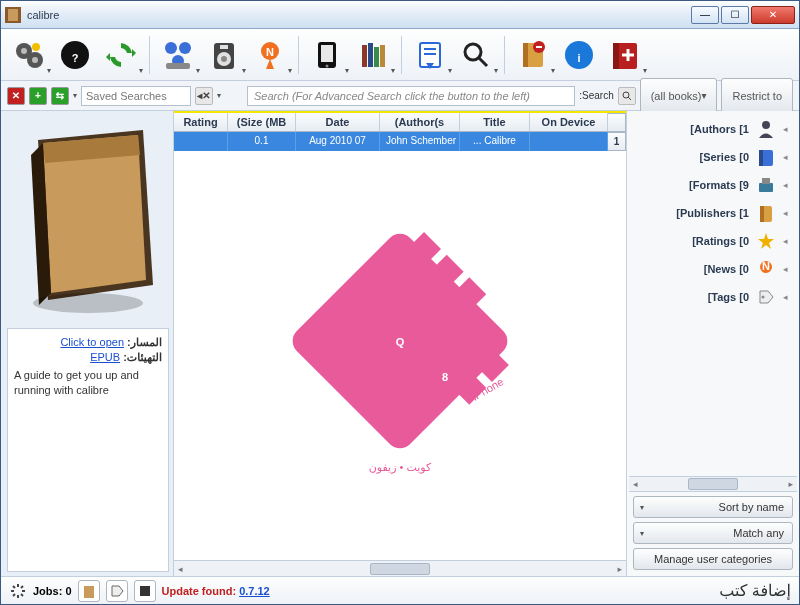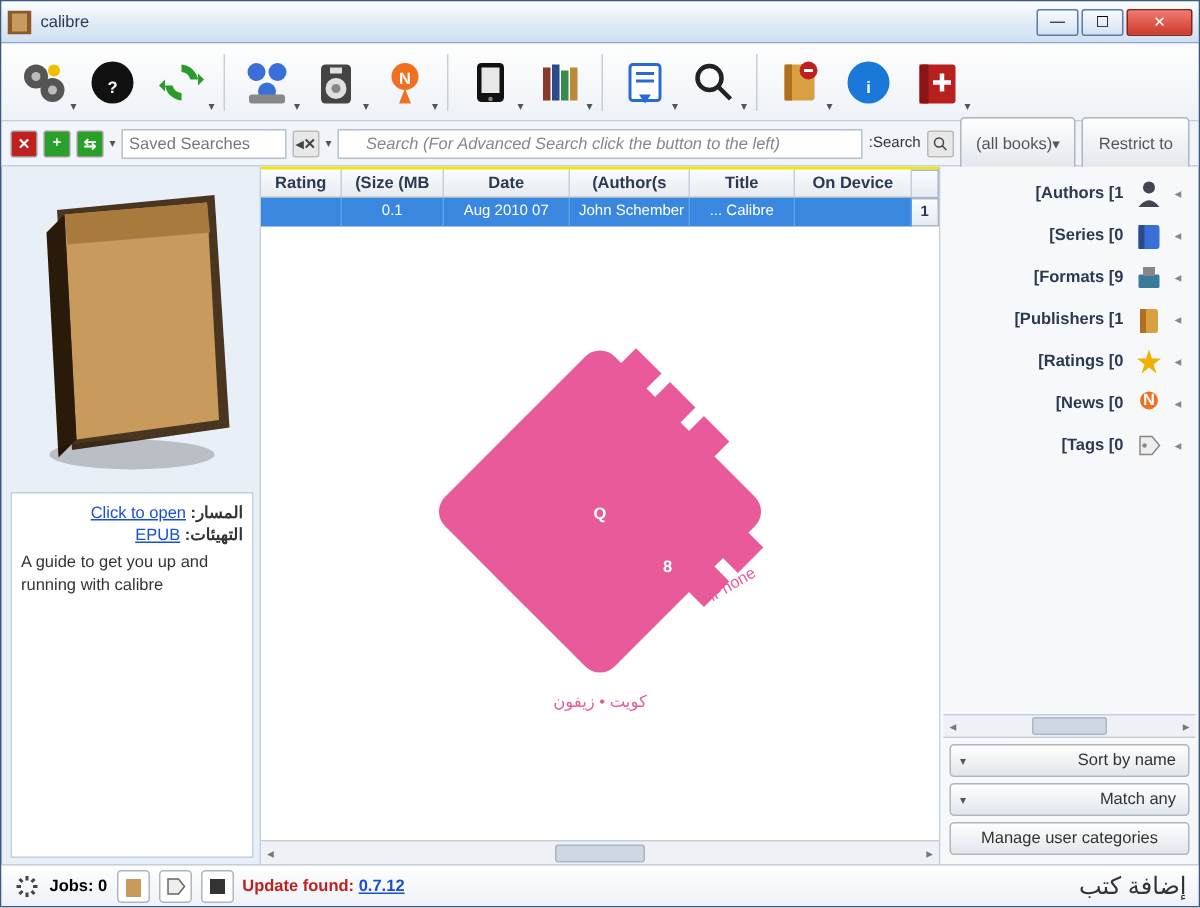--- a/index.html
+++ b/index.html
@@ -14,21 +14,21 @@
 .toolbar { height: 52px; background: linear-gradient(#fefefe,#eef2f7); border-bottom: 1px solid #c3cfdc; display: flex; align-items: center; padding: 4px 6px; gap: 2px; }
 .tbtn { width: 44px; height: 44px; display: flex; align-items: center; justify-content: center; border-radius: 3px; position: relative; }
 .tbtn .dd { position: absolute; right: 0; bottom: 2px; font-size: 8px; color: #555; }
 .sep { width: 1px; height: 38px; background: #c3cfdc; margin: 0 4px; }
 .searchbar { height: 30px; background: #f1f4f8; border-bottom: 1px solid #c3cfdc; display: flex; align-items: center; padding: 2px 6px; gap: 4px; }
 .smbtn { width: 18px; height: 18px; border: 1px solid #999; border-radius: 2px; display: flex; align-items: center; justify-content: center; font-size: 10px; font-weight: bold; color: #fff; }
 .smbtn.red { background: #c02020; }
 .smbtn.green { background: #2aa02a; }
 .smbtn.grey { background: #e8e8e8; color: #444; border-color: #bbb; }
 .dropsearch { width: 110px; height: 20px; border: 1px solid #b5c0cd; background: #fff; display: flex; align-items: center; padding: 0 4px; color: #777; font-size: 10px; }
-.searchinput { flex: 1; height: 20px; border: 1px solid #b5c0cd; background: #fff; padding: 0 18px; color: #888; font-style: italic; font-size: 10px; display: flex; align-items: center; }
+.searchinput { flex: 1; height: 20px; border: 1px solid #b5c0cd; background: #fff; padding: 0 6px; color: #888; font-style: italic; font-size: 10px; display: flex; align-items: center; margin-left: 22px; }
 .lbl { color: #333; font-size: 10px; }
 .pillbtn { height: 36px; border: 1px solid #aeb6bf; border-radius: 3px; background: linear-gradient(#fefefe,#e2e7ed); padding: 0 10px; display: flex; align-items: center; color: #555; font-size: 10px; }
 .main { flex: 1; display: flex; overflow: hidden; }
 .leftcol { width: 172px; display: flex; flex-direction: column; padding: 6px 4px 4px 6px; gap: 6px; }
 .coverbox { flex: 0 0 205px; display: flex; align-items: center; justify-content: center; }
 .infobox { border: 1px solid #c3cfdc; background: #fff; padding: 6px; font-size: 10px; color: #333; text-align: right; line-height: 1.4; flex: 1; }
 .infobox .k { font-weight: bold; }
 .infobox a { color: #1a4fd0; text-decoration: underline; margin-left: 40px; }
 .centercol { flex: 1; display: flex; flex-direction: column; border-left: 1px solid #c3cfdc; border-right: 1px solid #c3cfdc; background: #fff; }
 .thead { display: flex; background: linear-gradient(#fbfcfd,#e6ecf2); border-bottom: 1px solid #aab7c6; border-top: 2px solid #f3e600; }

